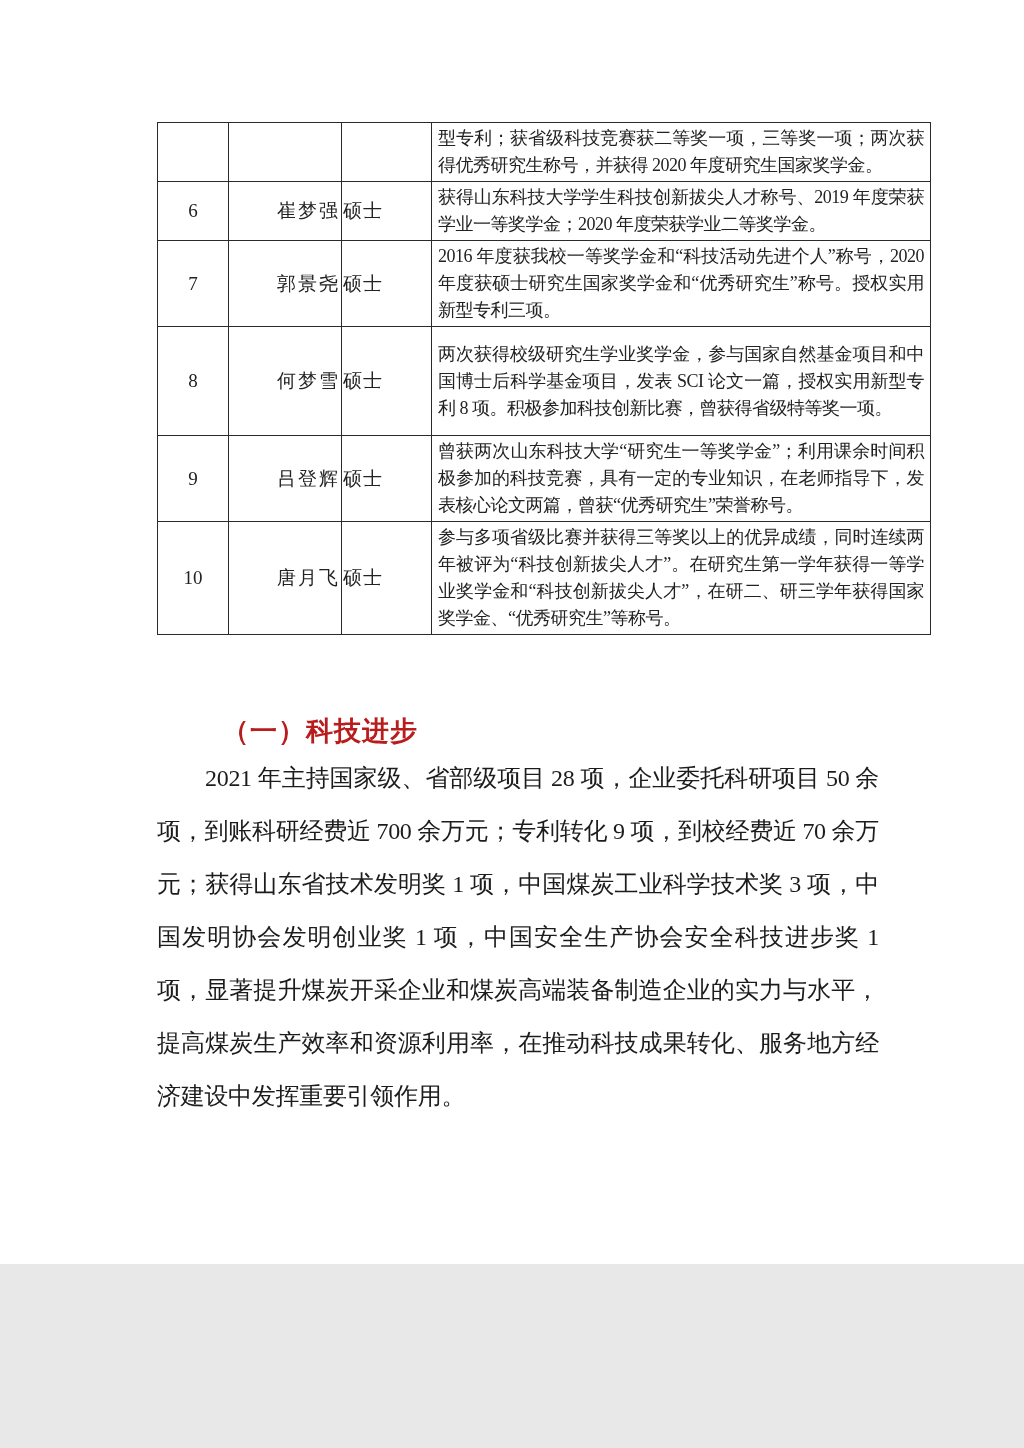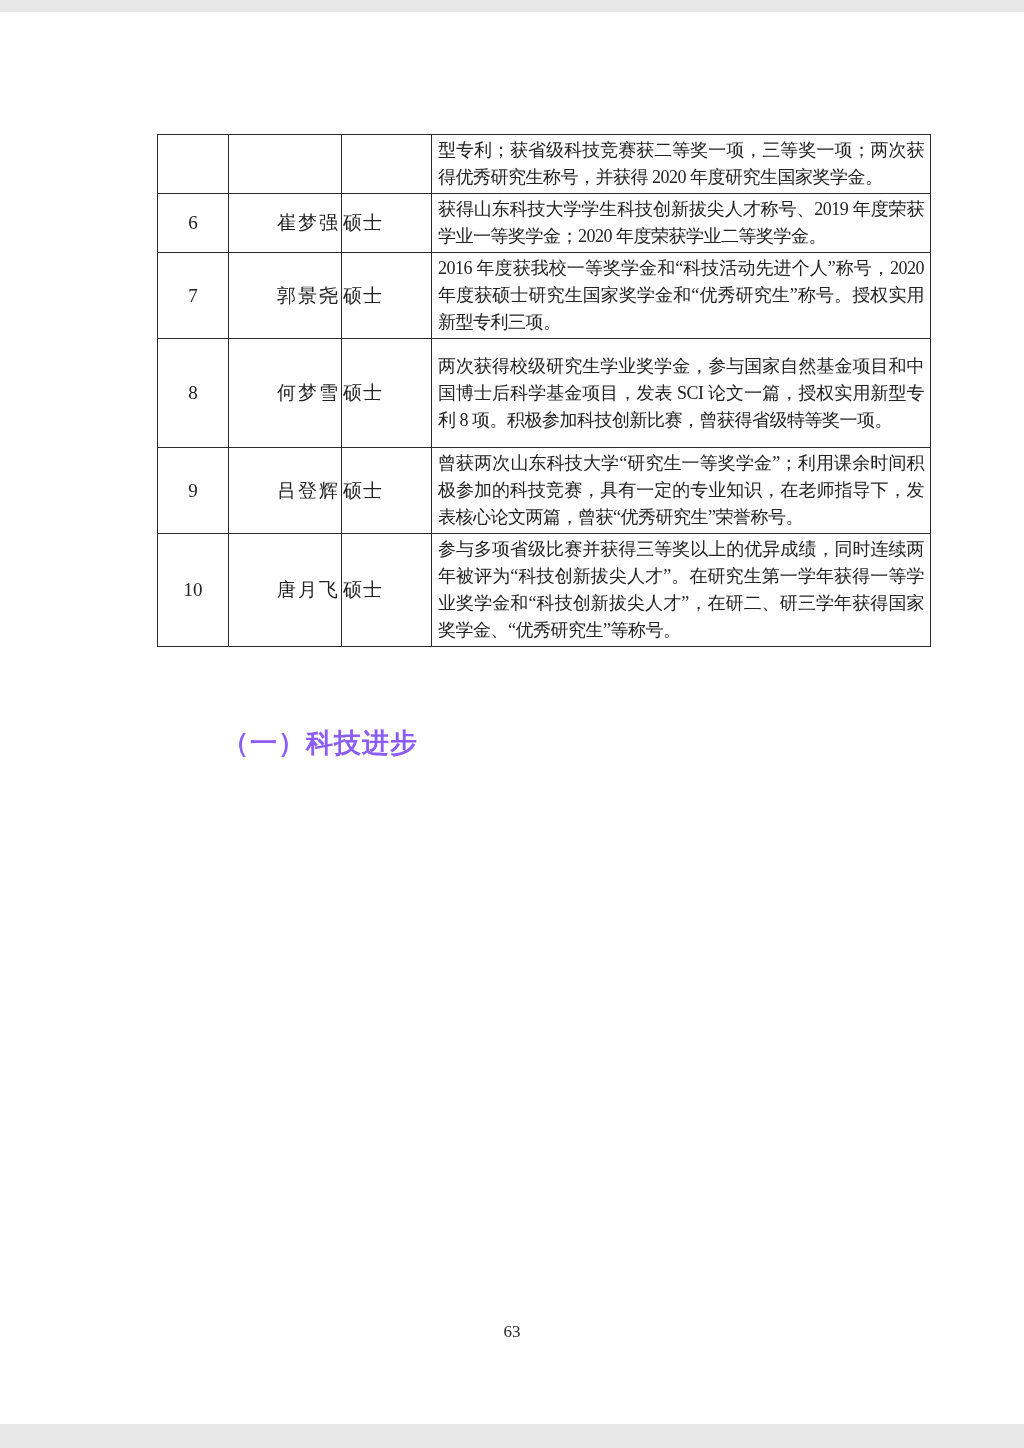--- a/index.html
+++ b/index.html
@@ -1,19 +1,19 @@
 <!DOCTYPE html>
 <html><head>
 <meta charset="utf-8">
 <style>
   html,body { margin:0; padding:0; background:#e8e8e8; }
   .page {
     position:relative;
-    width:1024px; height:1412px;
-    margin:12px auto;
+    width:1024px; height:1264px;
+    margin:0 auto;
     background:#ffffff;
     color:#1f1f1f;
     font-family:"Liberation Serif","DejaVu Serif",serif;
     overflow:hidden;
   }
 
   
   .awards-table {
     position:absolute; left:157px; top:122px;
     width:751px;
@@ -45,21 +45,21 @@
 
   
   .heading-1 {
     position:absolute; left:212px; top:666px;
     font-family:"Liberation Sans","DejaVu Sans",sans-serif;
     font-size:28px; font-weight:bold; color:#141414;
     letter-spacing:1px;
   }
   .heading-2 {
     position:absolute;
-    font-size:27px; font-weight:bold; color:#8b5cf6;
+    font-size:27px; font-weight:bold; color:#b91c1c;
     letter-spacing:1px;
     font-family:"Liberation Serif","DejaVu Serif",serif;
   }
   .heading-tech { left:222px; top:713px; }
   .heading-econ { left:222px; top:1131px; }
 
   
   .body-para {
     position:absolute; left:157px;
     width:722px;
@@ -123,18 +123,19 @@
         <td class="c-name">唐月飞</td>
         <td class="c-degree">硕士</td>
         <td class="c-desc">参与多项省级比赛并获得三等奖以上的优异成绩，同时连续两年被评为“科技创新拔尖人才”。在研究生第一学年获得一等学业奖学金和“科技创新拔尖人才”，在研二、研三学年获得国家奖学金、“优秀研究生”等称号。</td>
       </tr>
     </tbody>
   </table>
 
 
   <div class="heading-2 heading-tech">（一）科技进步</div>
 
+  <div class="body-para para-tech">2021 年主持国家级、省部级项目 28 项，企业委托科研项目 50 余项，到账科研经费近 700 余万元；专利转化 9 项，到校经费近 70 余万元；获得山东省技术发明奖 1 项，中国煤炭工业科学技术奖 3 项，中国发明协会发明创业奖 1 项，中国安全生产协会安全科技进步奖 1 项，显著提升煤炭开采企业和煤炭高端装备制造企业的实力与水平，提高煤炭生产效率和资源利用率，在推动科技成果转化、服务地方经济建设中发挥重要引领作用。</div>
 
 
 
   <div class="page-number">63</div>
 
 </div>
 
 </body></html>

